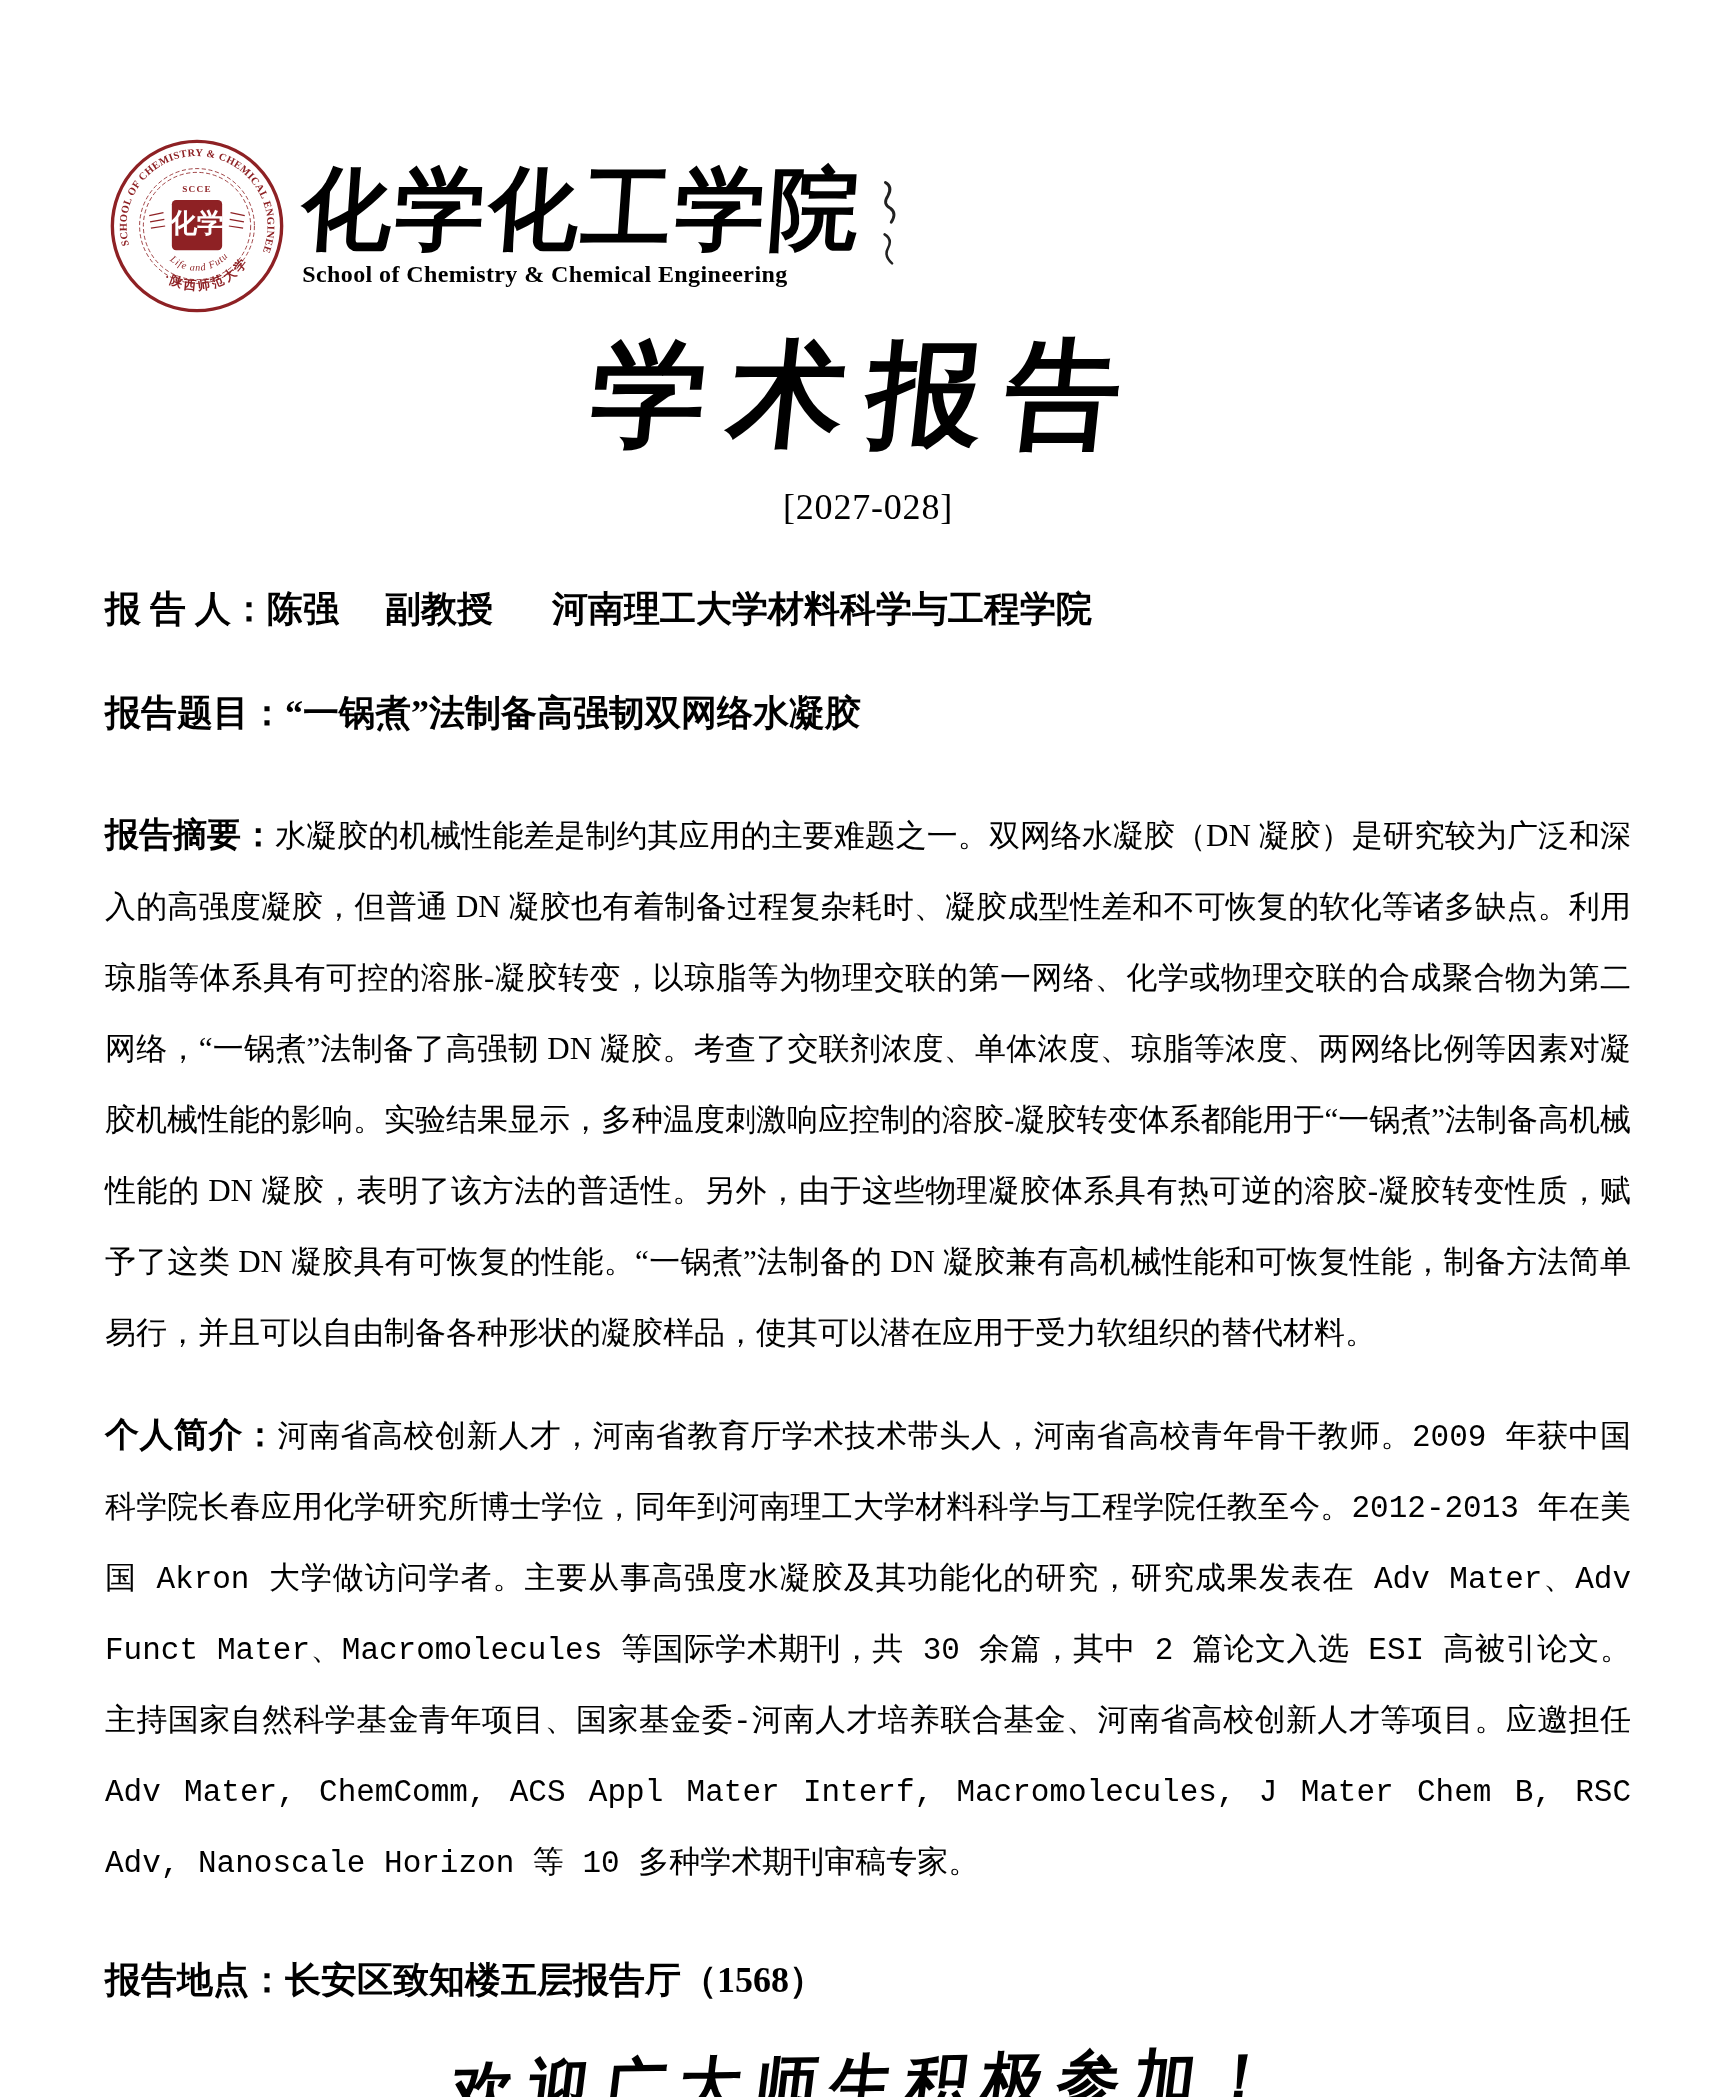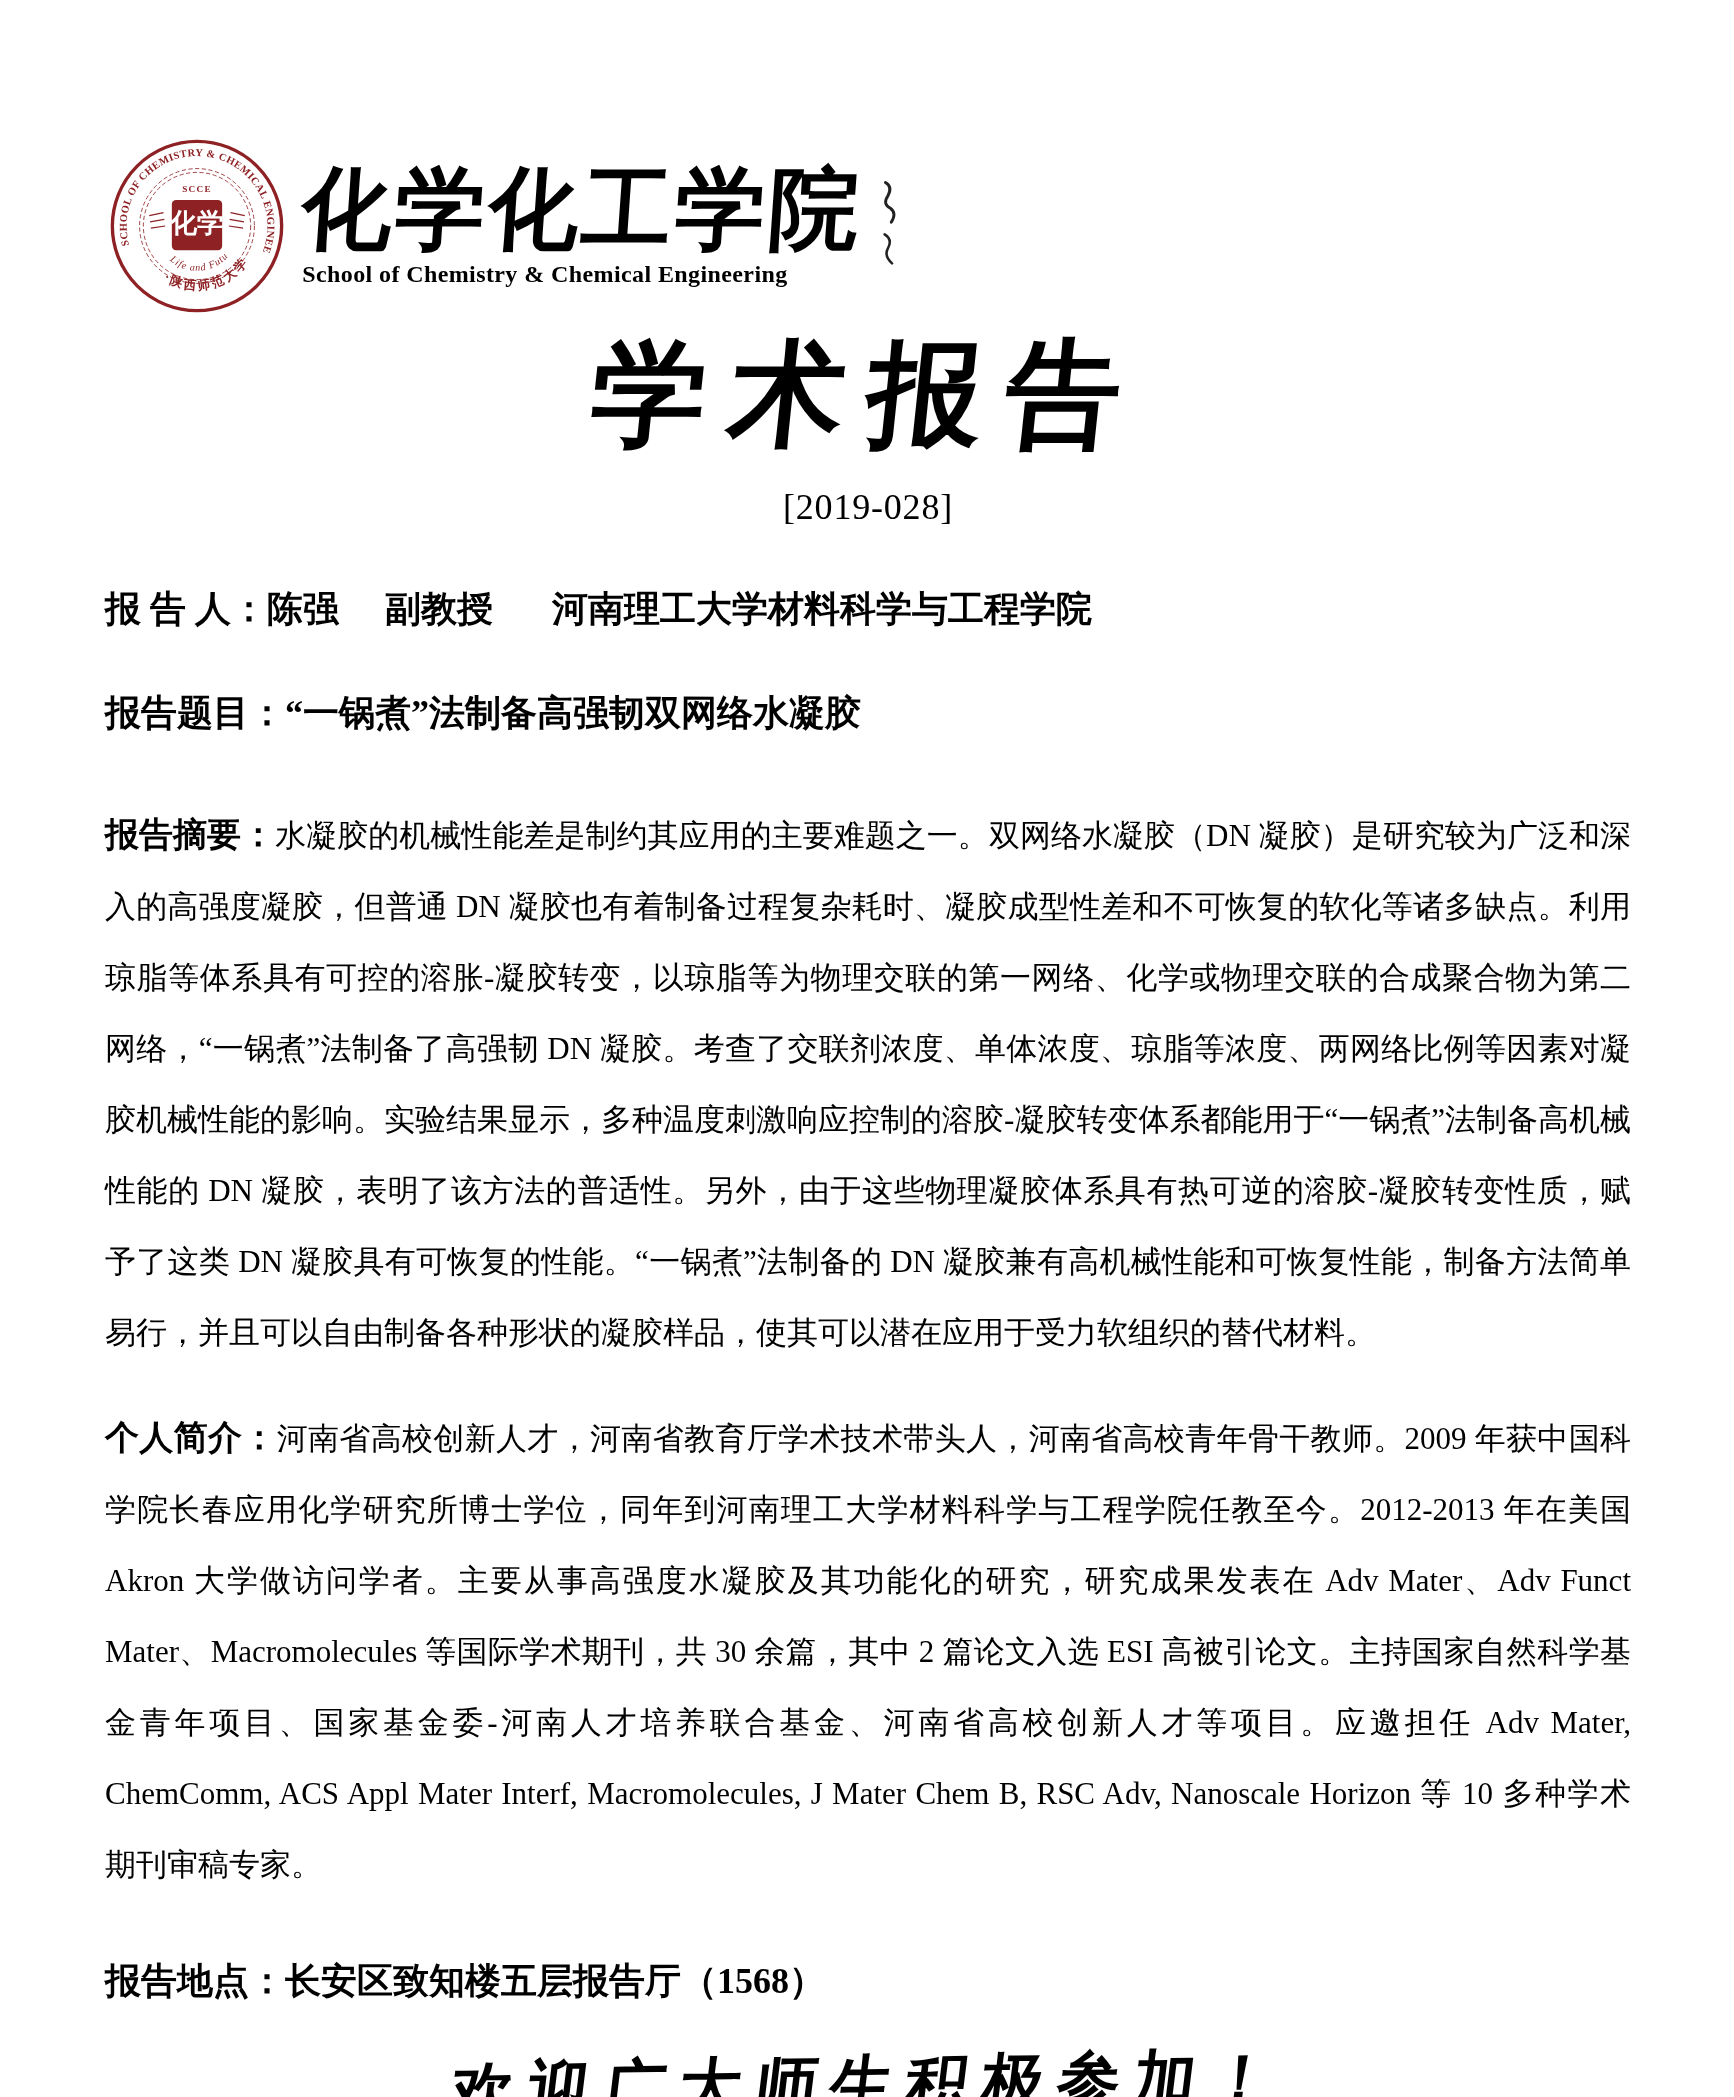--- a/index.html
+++ b/index.html
@@ -48,21 +48,21 @@
   }
   .field-line .gap-l{margin-right:46px;}
   .field-line .gap-xl{margin-right:59px;}
   
   .body-para{
     margin:63px 0 0 0;
     font-size:31px;line-height:71px;
     text-align:justify;
   }
   .para-label{font-size:34px;font-weight:bold;}
-  .bio{margin-top:34px;}
+  .bio{margin-top:34px;font-family:Liberation Mono, monospace;}
   
   .sched{margin-top:63px;}
   
   .welcome{
     margin-top:38px;text-align:center;
     font-size:63px;font-weight:bold;
     letter-spacing:12.6px;transform:skewX(-8deg) rotate(-1deg);
     font-family:"DejaVu Serif","Liberation Serif",serif;
   }
 </style>
@@ -108,21 +108,21 @@
         <div class="logo-en">School of Chemistry &amp; Chemical Engineering</div>
       </div>
       <svg class="sig-mark" viewBox="0 0 70 230" aria-hidden="true">
         <path d="M30 15 q18 10 6 32 q-14 20 6 30 q16 12 2 34" fill="none" stroke="#222" stroke-width="7" stroke-linecap="round"></path>
         <path d="M28 140 q20 12 8 34 q-10 18 10 36" fill="none" stroke="#222" stroke-width="6" stroke-linecap="round"></path>
       </svg>
     </header>
 
     <h1 class="main-title">学术报告</h1>
 
-    <div class="doc-number">[2019-028]</div>
+    <div class="doc-number">[2027-028]</div>
 
     <div class="field-line">
       <span>报 告 人：</span><span class="gap-l">陈强</span><span class="gap-xl">副教授</span><span>河南理工大学材料科学与工程学院</span>
     </div>
 
     <div class="field-line">
       <span>报告题目：</span><span>“一锅煮”法制备高强韧双网络水凝胶</span>
     </div>
 
     <p class="body-para">

